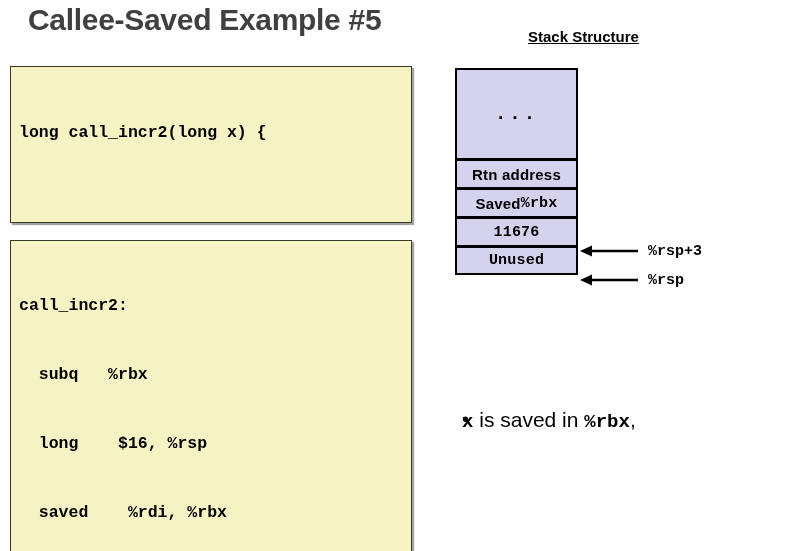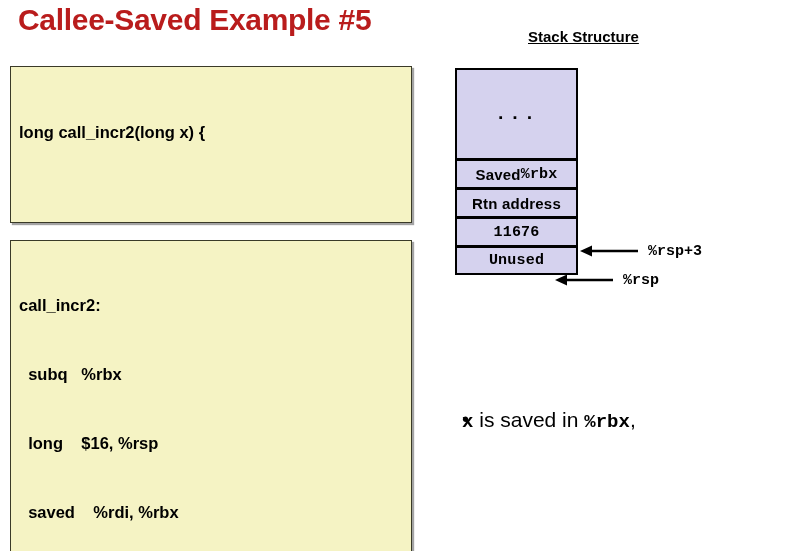--- a/index.html
+++ b/index.html
@@ -12,36 +12,36 @@
     height: 551px;
     position: relative;
     overflow: hidden;
     font-family: "Liberation Sans", sans-serif;
     color: #000000;
   }
 
   
   #slide-title {
     position: absolute;
-    left: 18px;
+    left: 28px;
     top: 3px;
     font-size: 30px;
     font-weight: bold;
     letter-spacing: -0.3px;
-    color: #b91c1c;
+    color: #404040;
     white-space: nowrap;
   }
 
   
   .code-box {
     position: absolute;
     background: #F5F3C4;
     border: 1px solid #3a3a28;
     box-shadow: 2px 2px 1px rgba(90,90,90,0.55);
-    font-family: Liberation Sans, sans-serif;
+    font-family: Liberation Mono, monospace;
     font-weight: bold;
     font-size: 16.5px;
     line-height: 23px;
     white-space: pre;
     box-sizing: border-box;
     overflow: hidden;
   }
 
   #c-code-box {
     left: 10px;
@@ -111,21 +111,21 @@
   }
   .ptr .arrow-svg { display: block; }
   .ptr .ptr-label {
     font-family: "Liberation Mono", "DejaVu Sans Mono", monospace;
     font-weight: bold;
     font-size: 15px;
     margin-left: 8px;
     white-space: nowrap;
   }
   #ptr-rsp8 { left: 580px; top: 243px; }
-  #ptr-rsp  { left: 555px; top: 272px; text-align: right; }
+  #ptr-rsp  { left: 580px; top: 272px; text-align: right; }
 
   
   #bullet-block {
     position: absolute;
     left: 462px;
     top: 405px;
     width: 336px;
   }
   #bullet-block .bullet-dot {
     position: absolute;
@@ -171,25 +171,25 @@
   
 </div>
 
 <div id="stack-heading">Stack Structure</div>
 
 <div id="stack-diagram">
   <div class="stack-cell tall">
     <span class="dots">...</span>
   </div>
   <div class="stack-cell row">
+    <span>Rtn address</span>
+  </div>
+  <div class="stack-cell row">
     <span>Saved </span>
       <span class="mono">%rbx</span>
-  </div>
-  <div class="stack-cell row">
-    <span>Rtn address</span>
   </div>
   <div class="stack-cell row">
     <span class="mono">11676</span>
   </div>
   <div class="stack-cell row">
     <span class="mono">Unused</span>
   </div>
 </div>
 
 <div class="ptr" id="ptr-rsp8">

